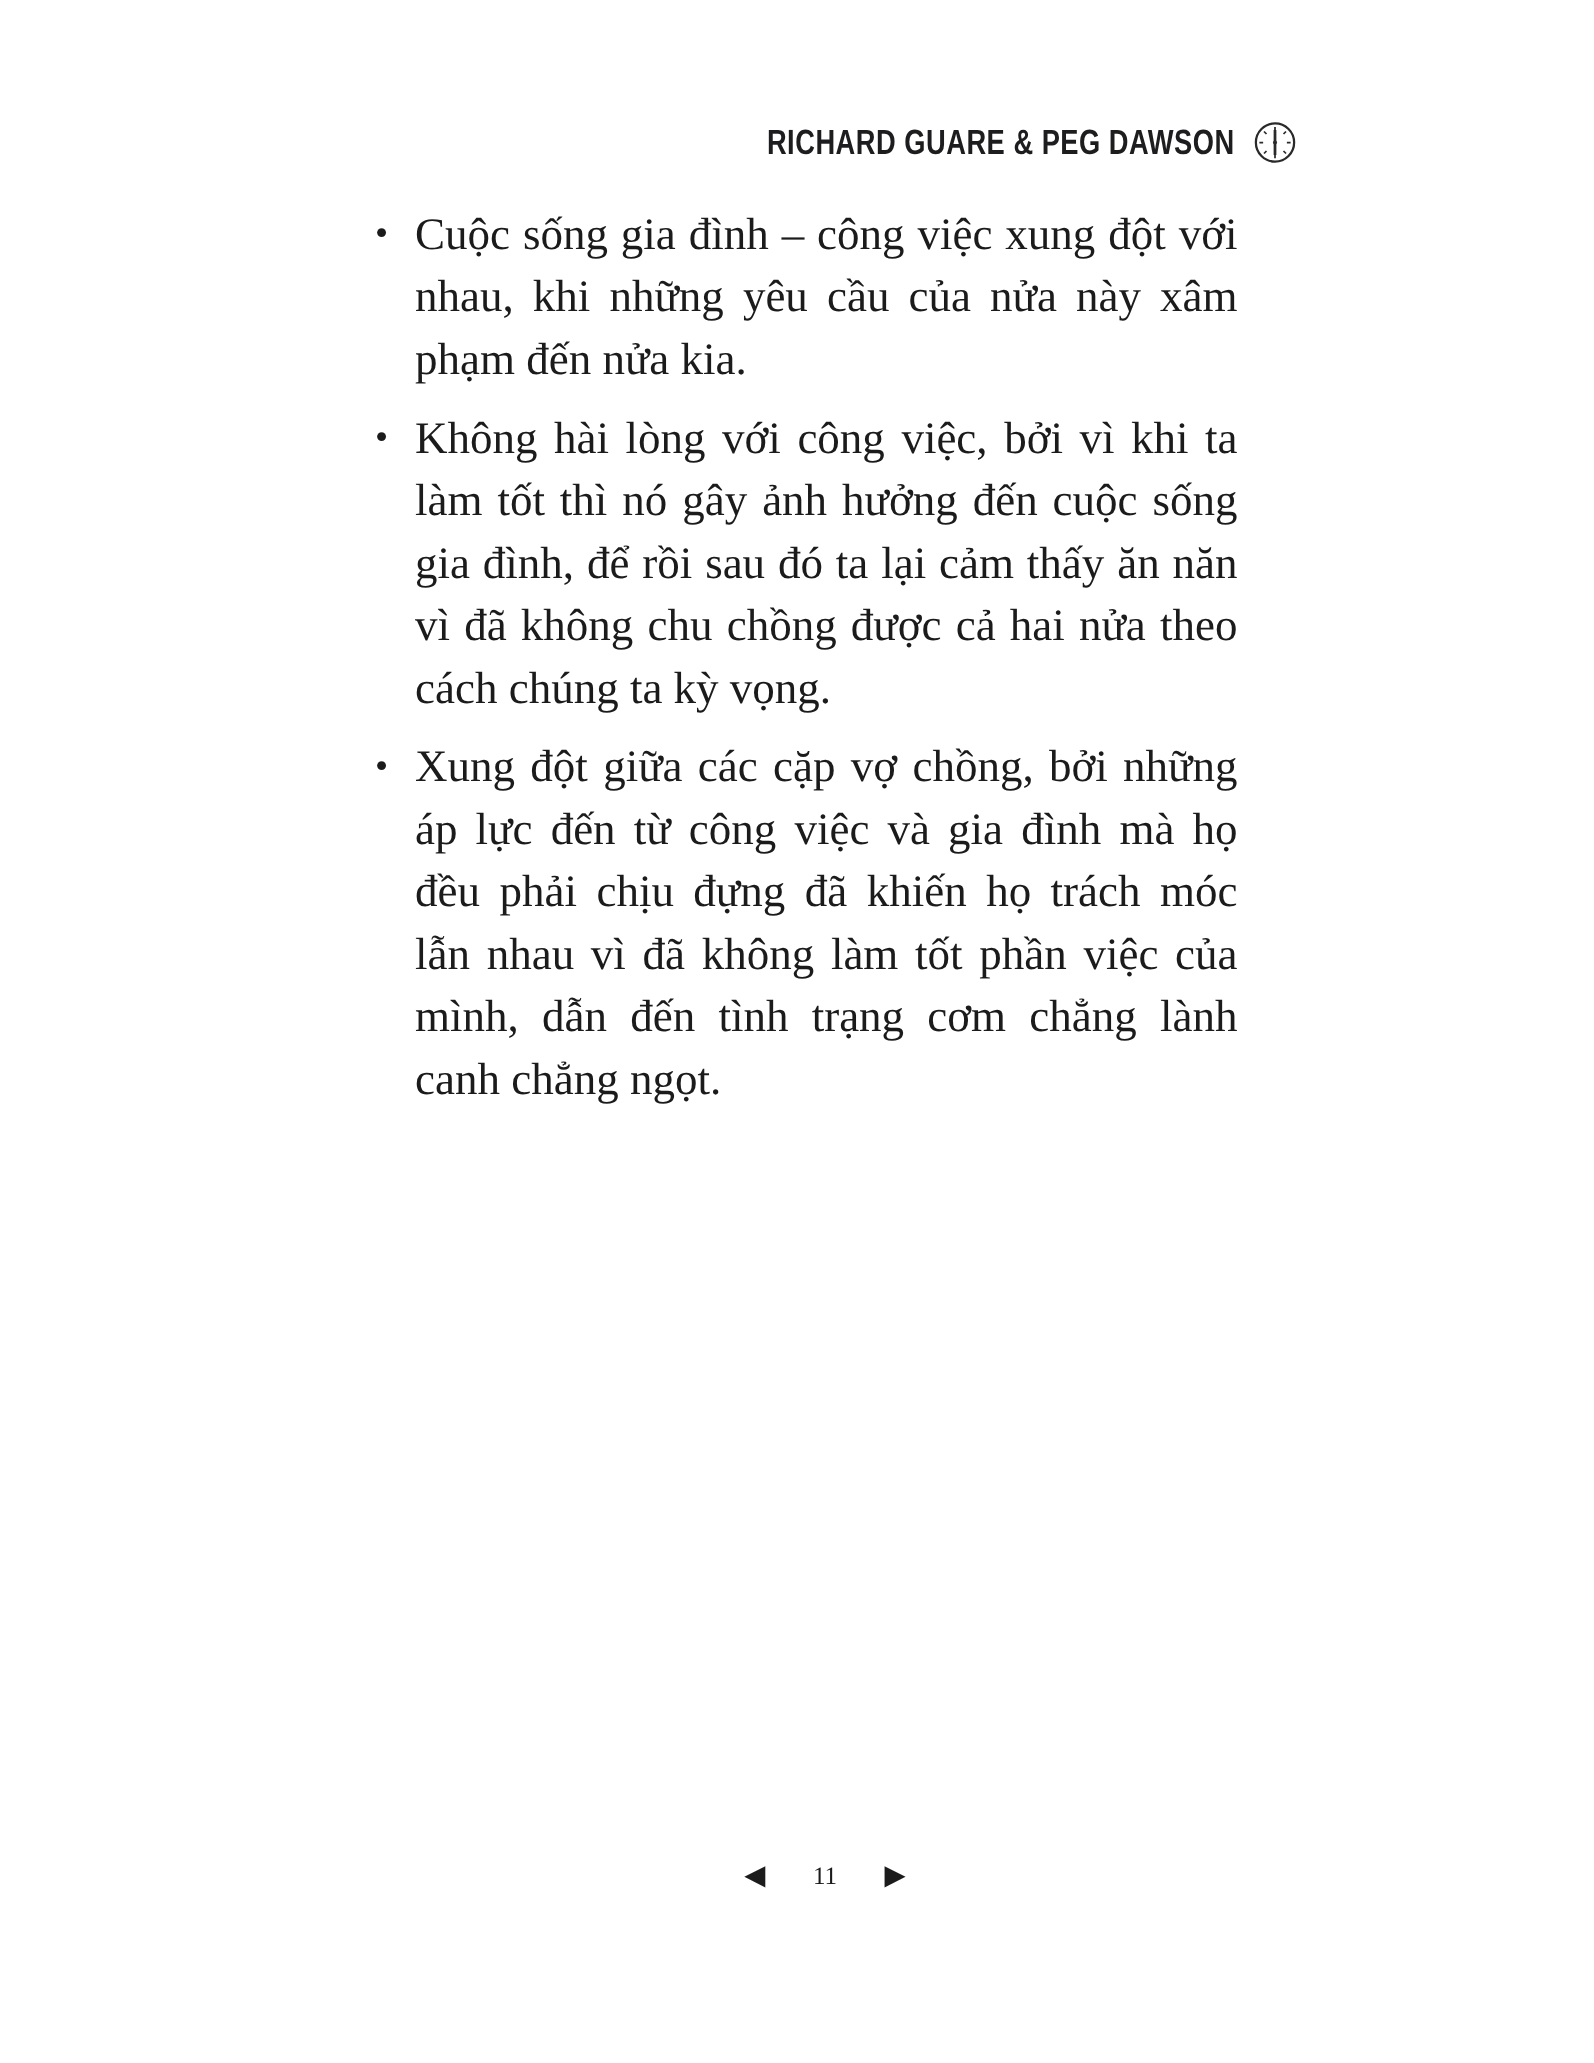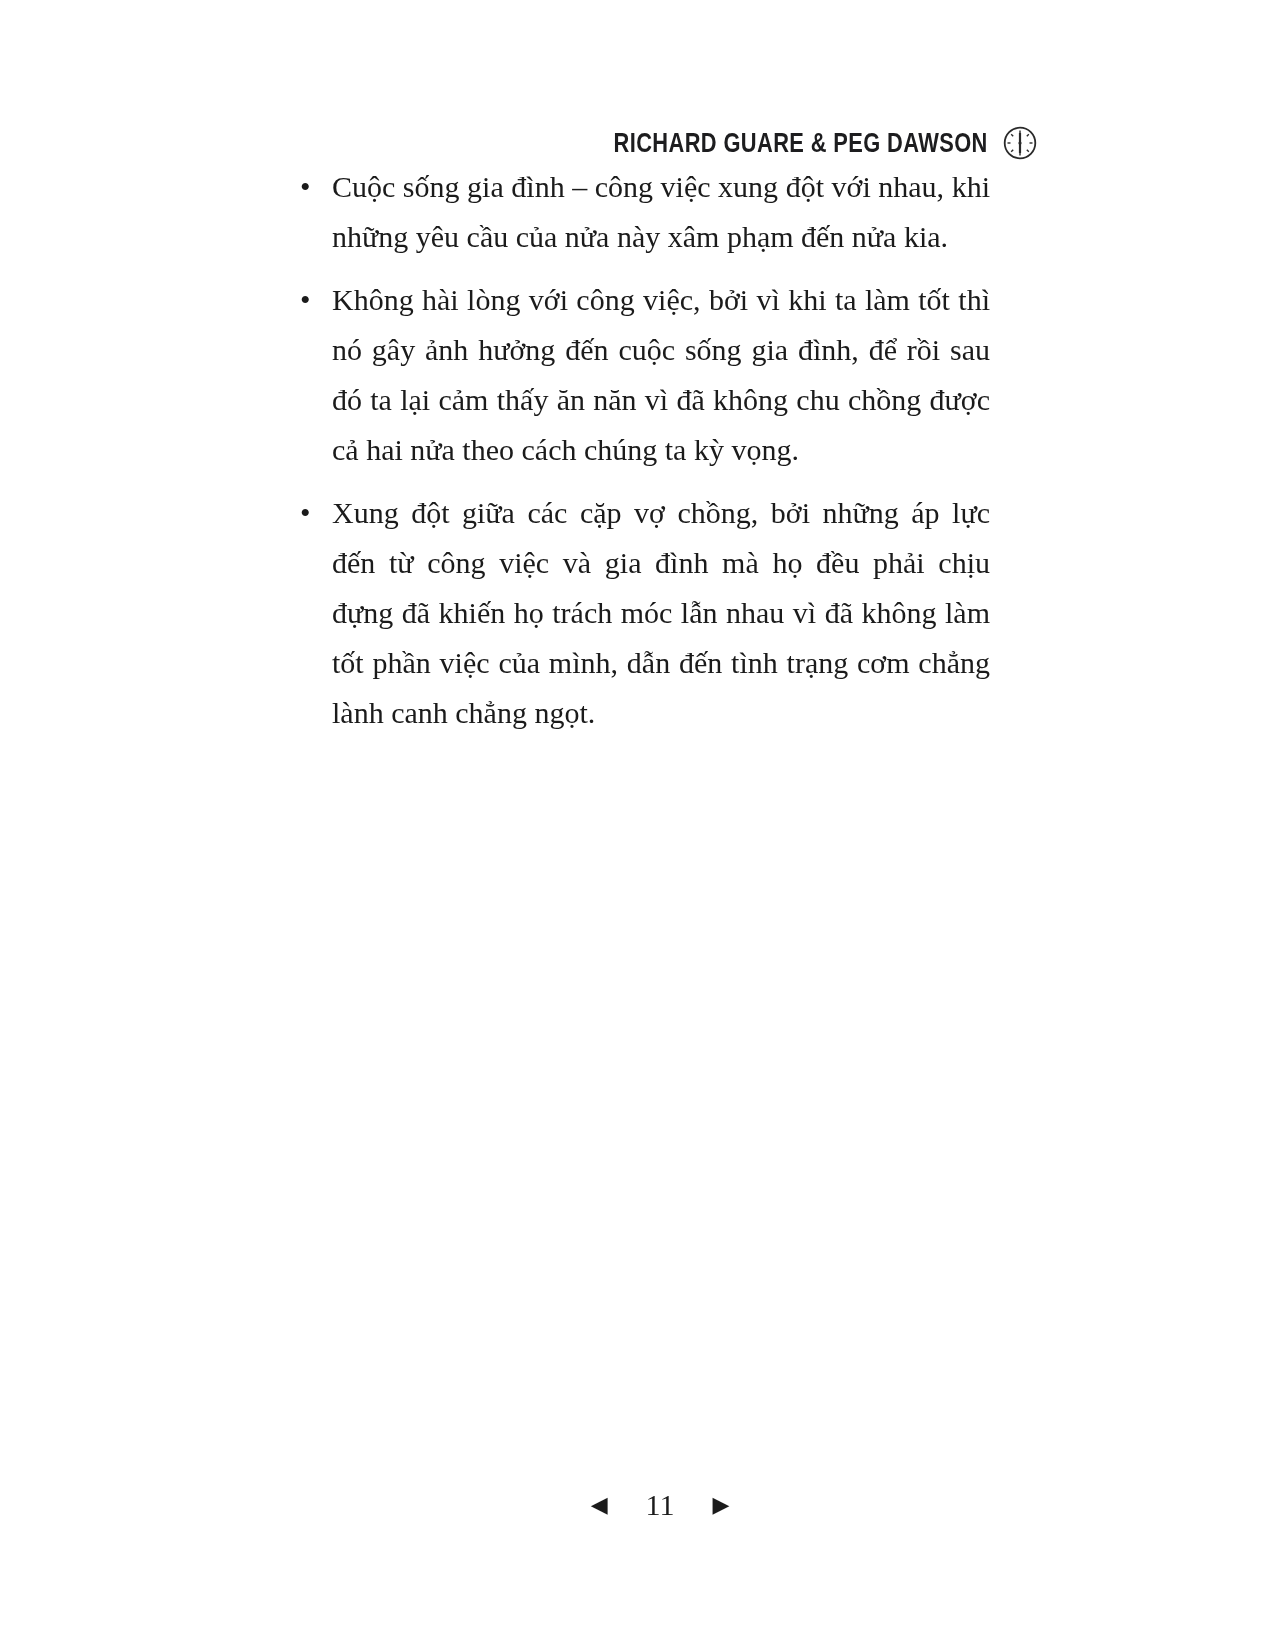--- a/index.html
+++ b/index.html
@@ -15,21 +15,20 @@
     overflow: hidden;
   }
   
   .header {
     position: absolute;
     top: 96px;
     right: 237px;
     display: flex;
     align-items: center;
     gap: 14px;
-    margin-top: 29px;
   }
   .authors {
     font-family: "Liberation Sans", "DejaVu Sans", sans-serif;
     font-weight: 700;
     font-size: 28px;
     letter-spacing: 0.5px;
     color: #1d1d1f;
     transform: scaleX(0.78);
     transform-origin: right center;
     white-space: nowrap;
@@ -39,21 +38,21 @@
   .bullet-list {
     position: absolute;
     left: 296px;
     top: 162px;
     width: 694px;
     list-style: none;
   }
   .bullet-item {
     position: relative;
     padding-left: 36px;
-    font-size: 30px;
+    font-size: 36px;
     line-height: 50px;
     text-align: justify;
     margin-bottom: 13px;
     color: #1b1b1b;
   }
   .bullet-item::before {
     content: "\2022";
     position: absolute;
     left: 4px;
     top: 0;
@@ -73,21 +72,21 @@
     gap: 38px;
   }
   .nav-arrow {
     font-family: "DejaVu Sans", sans-serif;
     font-size: 22px;
     color: #1b1b1b;
     cursor: pointer;
     line-height: 1;
   }
   .page-number {
-    font-size: 30px;
+    font-size: 20px;
     color: #1b1b1b;
     line-height: 1;
   }
 </style>
 </head>
 <body>
 
 <div class="page">
 
   <div class="header">

